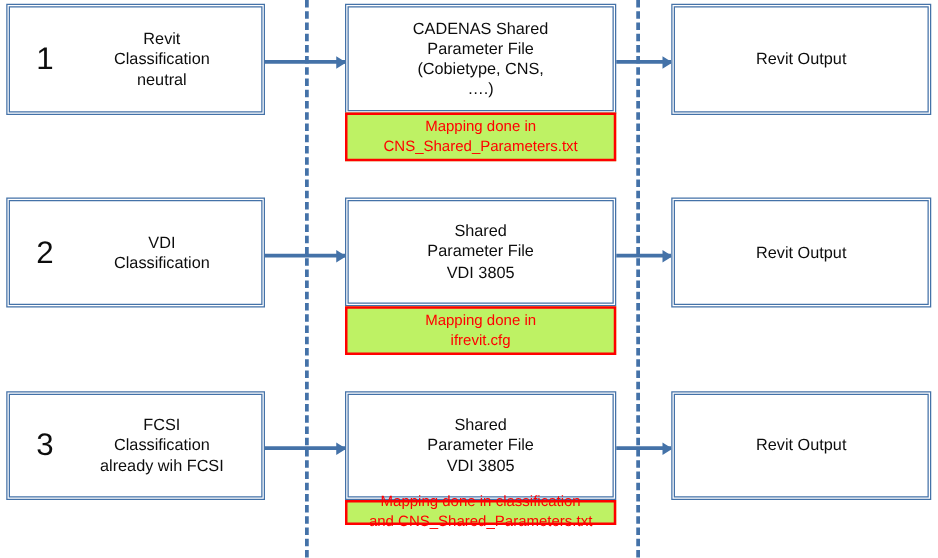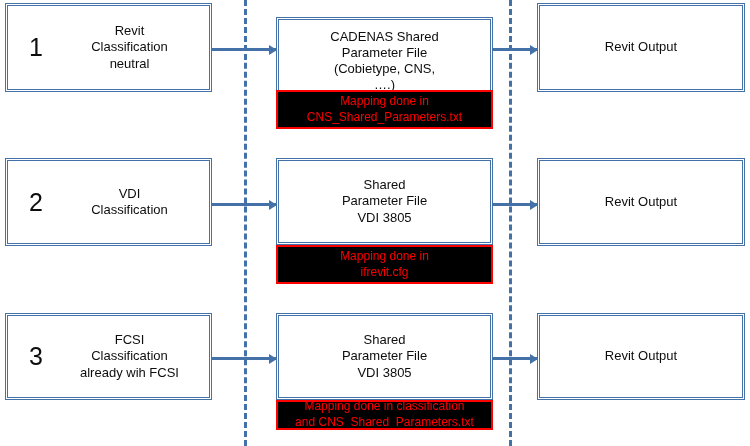--- a/index.html
+++ b/index.html
@@ -32,21 +32,21 @@
   
   .numbox{justify-content:flex-start;}
   .numbox .idx{
     font-size:25px;line-height:1;color:#0d0d0d;
     width:56px;text-align:center;flex:0 0 56px;
   }
   .numbox .txt{flex:1 1 auto;padding-right:14px;}
 
   
   .note{
-    position:absolute;background:#000000;
+    position:absolute;background:#bef264;
     border:2px solid #ff0000;box-sizing:border-box;
     display:flex;align-items:center;justify-content:center;
     color:#ff0000;
   }
   .note .txt{
     text-align:center;line-height:1.3;font-size:12px;white-space:pre-line;
   }
 
   
   .arrow{position:absolute;height:3px;background:#4472a8;}
@@ -68,21 +68,21 @@
 
   <div class="box numbox" style="left:5px;top:3px;width:207px;height:89px;">
     <span class="idx">1</span>
     <span class="txt">Revit
 Classification
 neutral</span>
   </div>
 
   <div class="arrow" style="left:212px;top:48px;width:64px;"></div>
 
-  <div class="box" style="left:276px;top:17px;width:217px;height:88px;">
+  <div class="box" style="left:276px;top:3px;width:217px;height:88px;">
     <span class="txt">CADENAS Shared
 Parameter File
 (Cobietype, CNS,
 ….)</span>
   </div>
 
   <div class="note" style="left:276px;top:90px;width:217px;height:39px;">
     <span class="txt">Mapping done in
 CNS_Shared_Parameters.txt</span>
   </div>
@@ -126,21 +126,21 @@
   </div>
 
   <div class="arrow" style="left:212px;top:357px;width:64px;"></div>
 
   <div class="box" style="left:276px;top:313px;width:217px;height:87px;">
     <span class="txt">Shared
 Parameter File
 VDI 3805</span>
   </div>
 
-  <div class="note" style="left:276px;top:400px;width:217px;height:30px;">
+  <div class="note" style="left:276px;top:400px;width:217px;height:20px;">
     <span class="txt">Mapping done in classification
 and CNS_Shared_Parameters.txt</span>
   </div>
 
   <div class="arrow" style="left:493px;top:357px;width:44px;"></div>
 
   <div class="box" style="left:537px;top:313px;width:208px;height:87px;">
     <span class="txt">Revit Output</span>
   </div>
 

